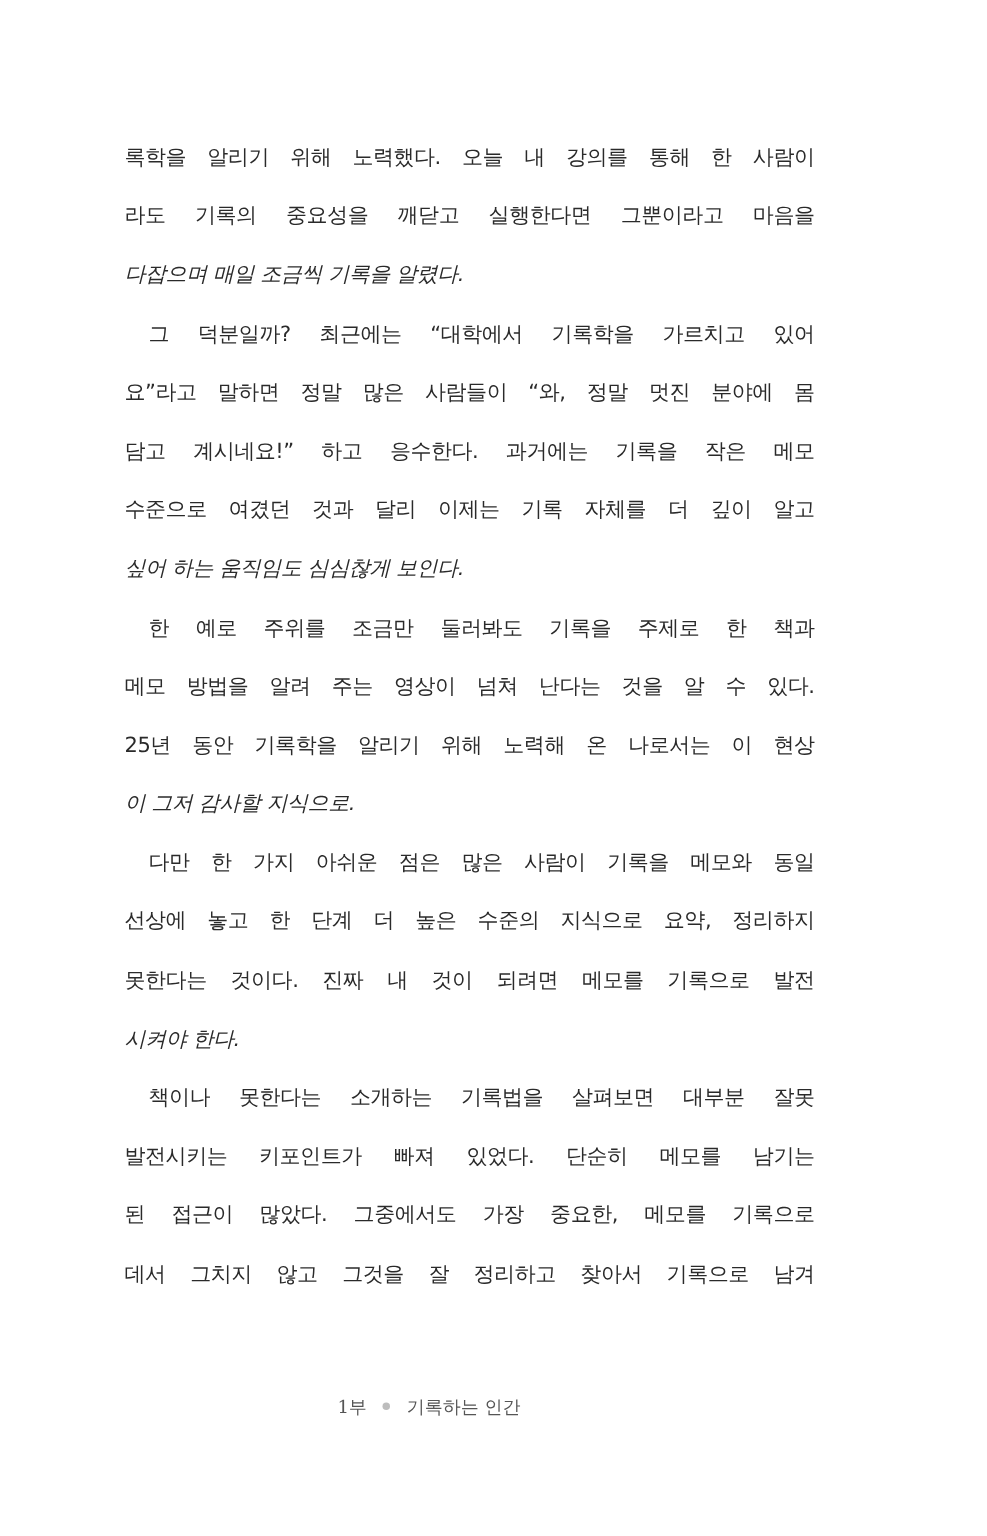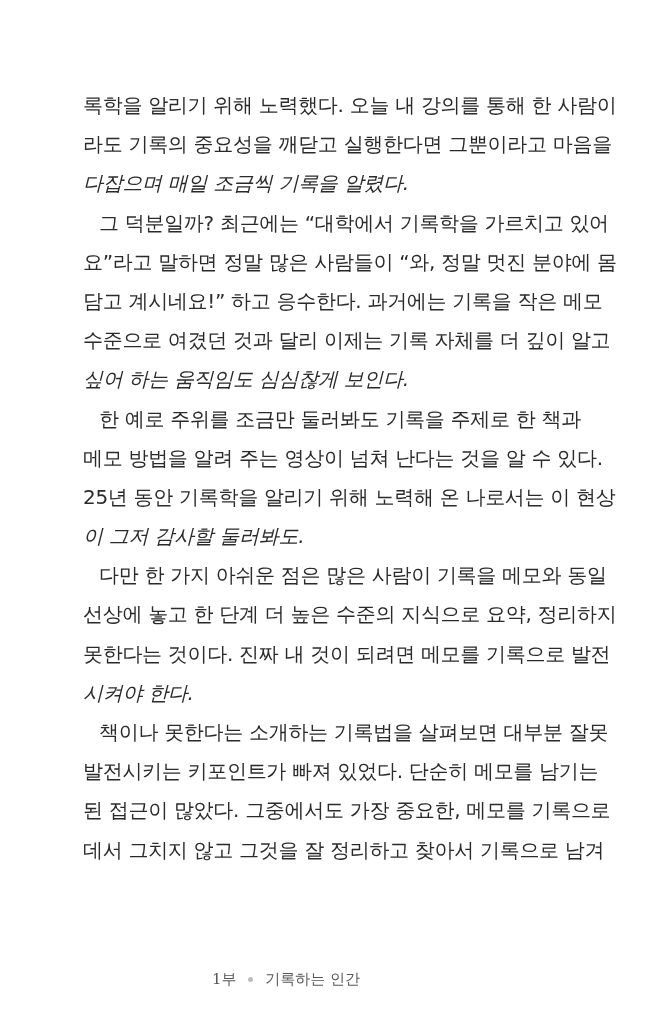--- a/index.html
+++ b/index.html
@@ -17,43 +17,42 @@
     }
     .page {
       position: absolute;
       left: 83px;
       top: 86px;
       width: 460px;
     }
     .line {
       height: 39.2px;
       line-height: 39.2px;
-      font-size: 20px;
+      font-size: 14px;
       white-space: nowrap;
       text-align: justify;
       text-align-last: justify;
       letter-spacing: -0.3px;
     }
     .line.last {
       text-align-last: left;
       font-style: italic;
     }
     .line.indent {
       padding-left: 16px;
     }
     .footer {
       position: absolute;
       top: 930px;
       left: 0;
       width: 572px;
       text-align: center;
       font-family: "DejaVu Serif", serif;
-      font-size: 15px;
+      font-size: 12px;
       color: #555555;
-      margin-top: 40px;
     }
     .footer .dot {
       display: inline-block;
       width: 5px;
       height: 5px;
       border-radius: 50%;
       background: #bdbdbd;
       margin: 0 7px;
       vertical-align: middle;
       position: relative;
@@ -76,21 +75,21 @@
     <div class="line">요”라고 말하면 정말 많은 사람들이 “와, 정말 멋진 분야에 몸</div>
     <div class="line">담고 계시네요!” 하고 응수한다. 과거에는 기록을 작은 메모</div>
     <div class="line">수준으로 여겼던 것과 달리 이제는 기록 자체를 더 깊이 알고</div>
     <div class="line last">싶어 하는 움직임도 심심찮게 보인다.</div>
   </div>
 
   <div>
     <div class="line indent">한 예로 주위를 조금만 둘러봐도 기록을 주제로 한 책과</div>
     <div class="line">메모 방법을 알려 주는 영상이 넘쳐 난다는 것을 알 수 있다.</div>
     <div class="line">25년 동안 기록학을 알리기 위해 노력해 온 나로서는 이 현상</div>
-    <div class="line last">이 그저 감사할 둘러봐도.</div>
+    <div class="line last">이 그저 감사할 지식으로.</div>
   </div>
 
   <div>
     <div class="line indent">다만 한 가지 아쉬운 점은 많은 사람이 기록을 메모와 동일</div>
     <div class="line">선상에 놓고 한 단계 더 높은 수준의 지식으로 요약, 정리하지</div>
     <div class="line">못한다는 것이다. 진짜 내 것이 되려면 메모를 기록으로 발전</div>
     <div class="line last">시켜야 한다.</div>
   </div>
 
   <div>

